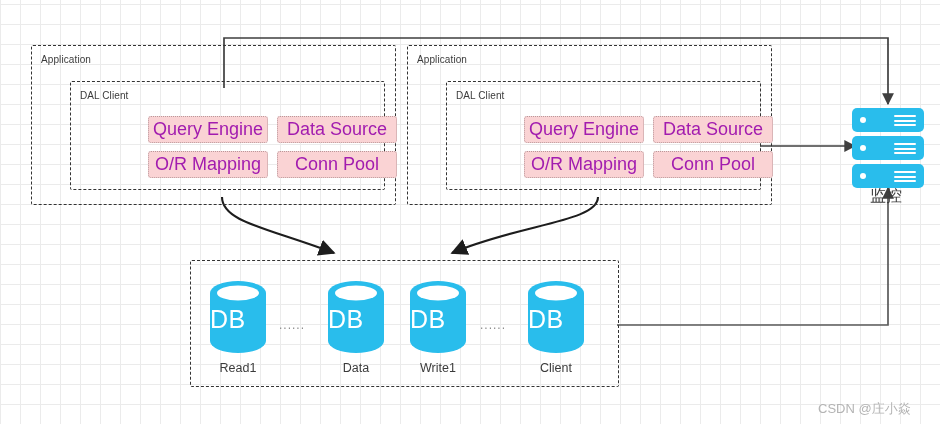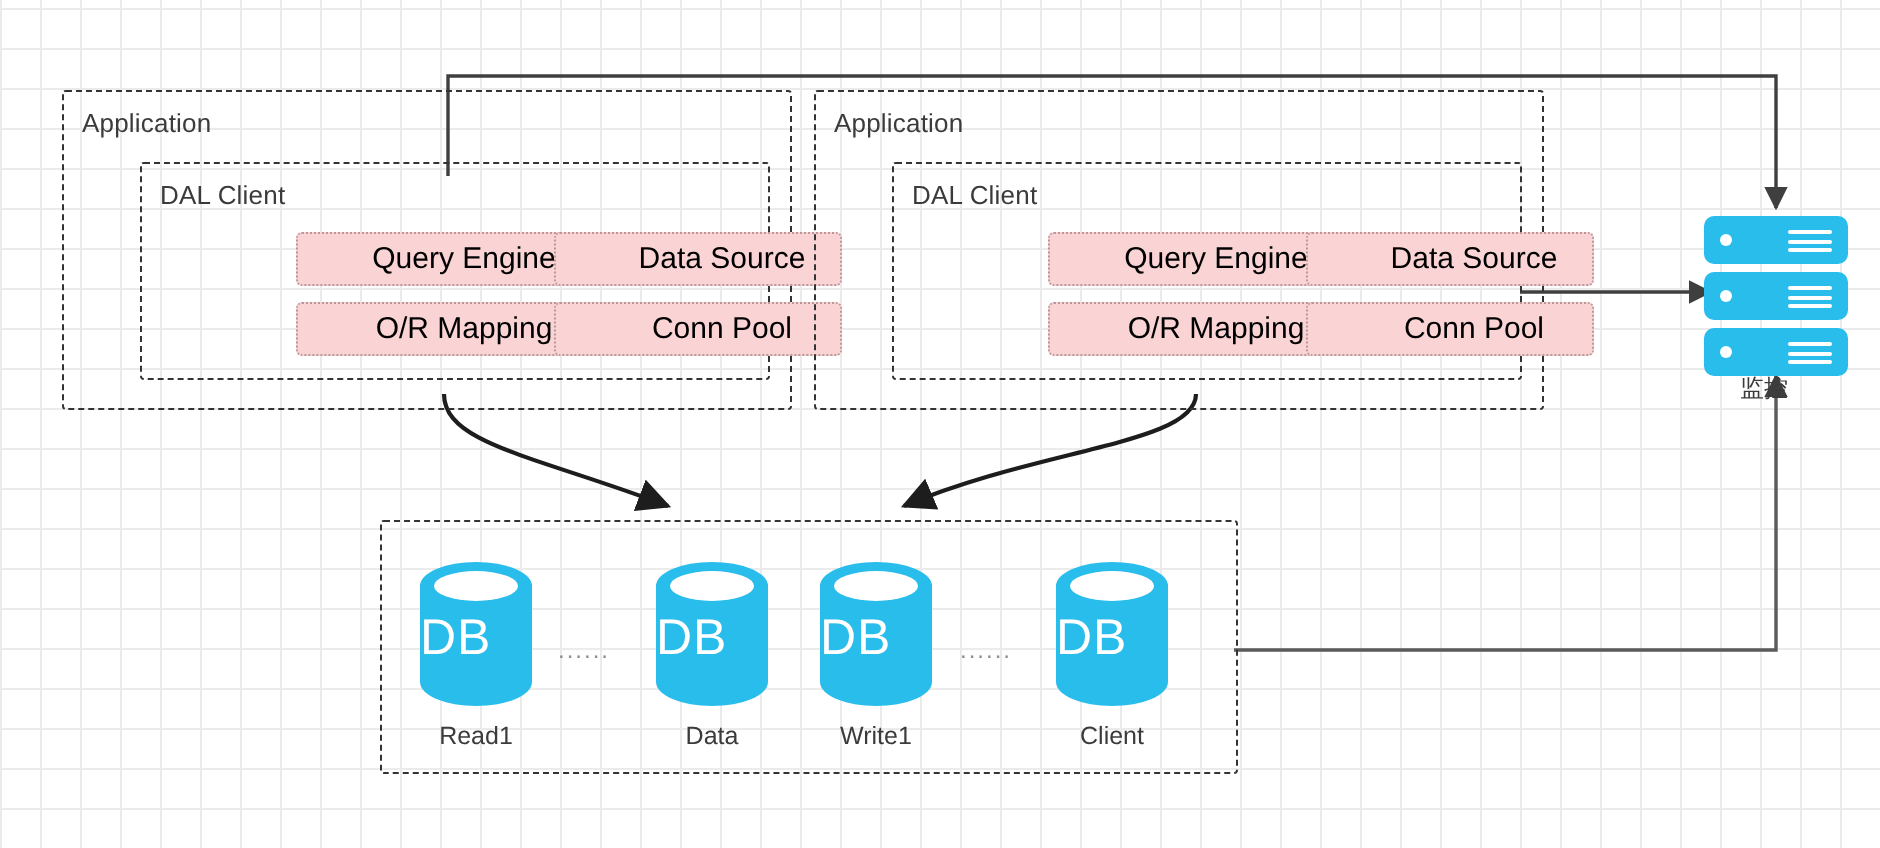--- a/index.html
+++ b/index.html
@@ -31,43 +31,42 @@
   .app-box {
     position: absolute;
     border: 1.6px dashed #333333;
     border-radius: 2px;
     background: transparent;
   }
   .box-title {
     position: absolute;
     left: 9px;
     top: 8px;
-    font-size: 13px;
+    font-size: 10px;
     color: #3b3b3b;
     letter-spacing: 0.1px;
     white-space: nowrap;
   }
   .dal-box {
     position: absolute;
     border: 1.6px dashed #333333;
     border-radius: 2px;
     background: transparent;
   }
   .pink-chip {
     position: absolute;
     background: #fad3d4;
     border: 1.4px dotted #b9989a;
     border-radius: 3px;
     display: flex;
     align-items: center;
     justify-content: center;
-    font-size: 15px;
-    color: #000000;
-    white-space: nowrap;
-    padding-left: 24px;
+    font-size: 18px;
+    color: #a21caf;
+    white-space: nowrap;
   }
   .db-group {
     position: absolute;
     border: 1.6px dashed #333333;
     border-radius: 2px;
   }
   .db-unit {
     position: absolute;
     width: 56px;
   }
@@ -130,21 +129,21 @@
   }
   .server-lines i {
     display: block;
     height: 2px;
     background: #ffffff;
     margin-bottom: 2.5px;
     border-radius: 1px;
   }
   .wire-label {
     position: absolute;
-    font-size: 12px;
+    font-size: 16px;
     color: #3b3b3b;
     white-space: nowrap;
   }
   .watermark {
     position: absolute;
     font-size: 13px;
     color: #b4b4b4;
     white-space: nowrap;
   }
 </style>
@@ -273,14 +272,15 @@
       <span class="server-lines">
         <i></i>
           <i></i>
           <i></i>
       </span>
     </div>
   </div>
 
   <div class="wire-label" style="left:870px; top:186px;">监控</div>
 
+  <div class="watermark" style="left:818px; top:400px;">CSDN @庄小焱</div>
 
 </div>
 
 </body></html>

